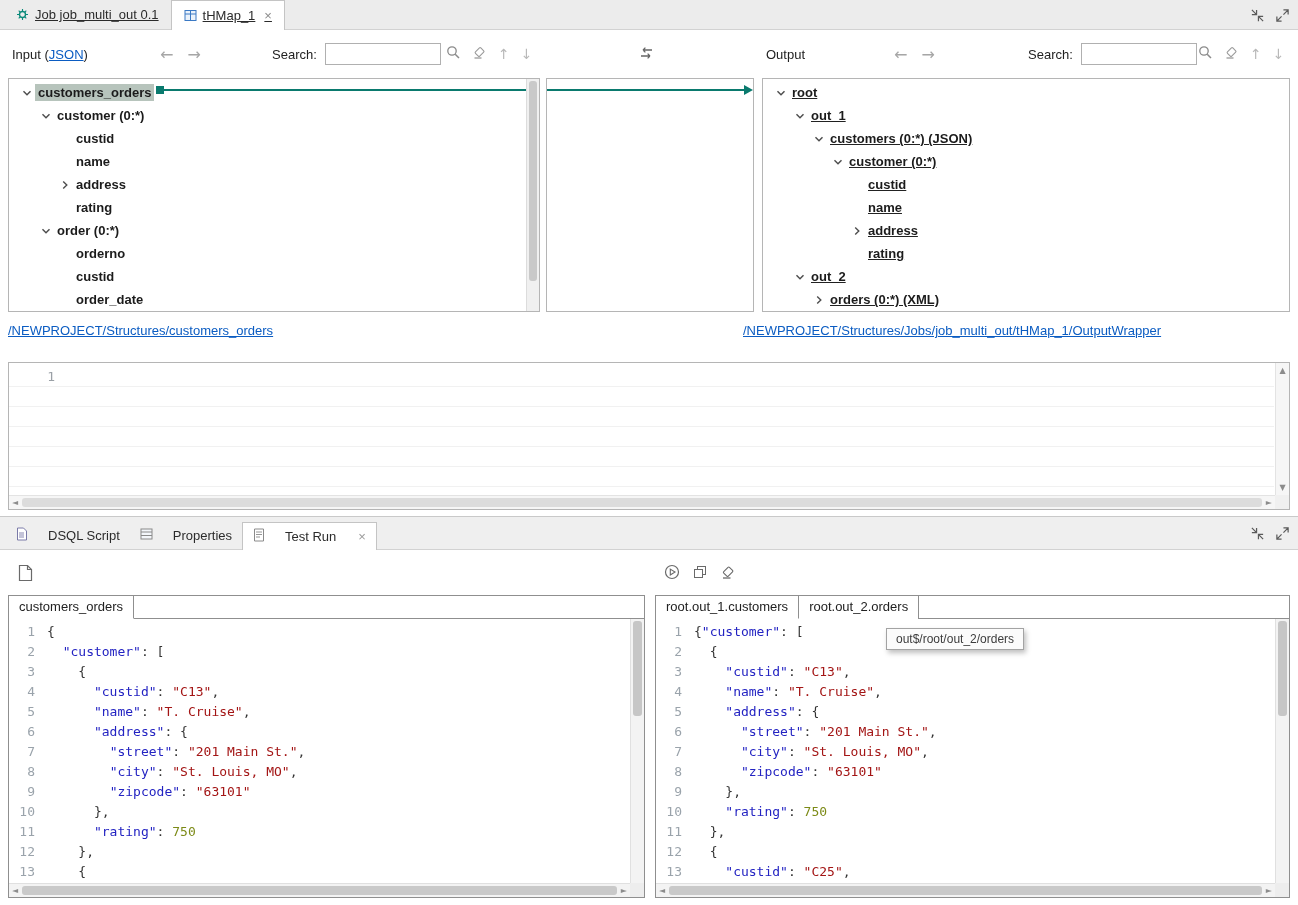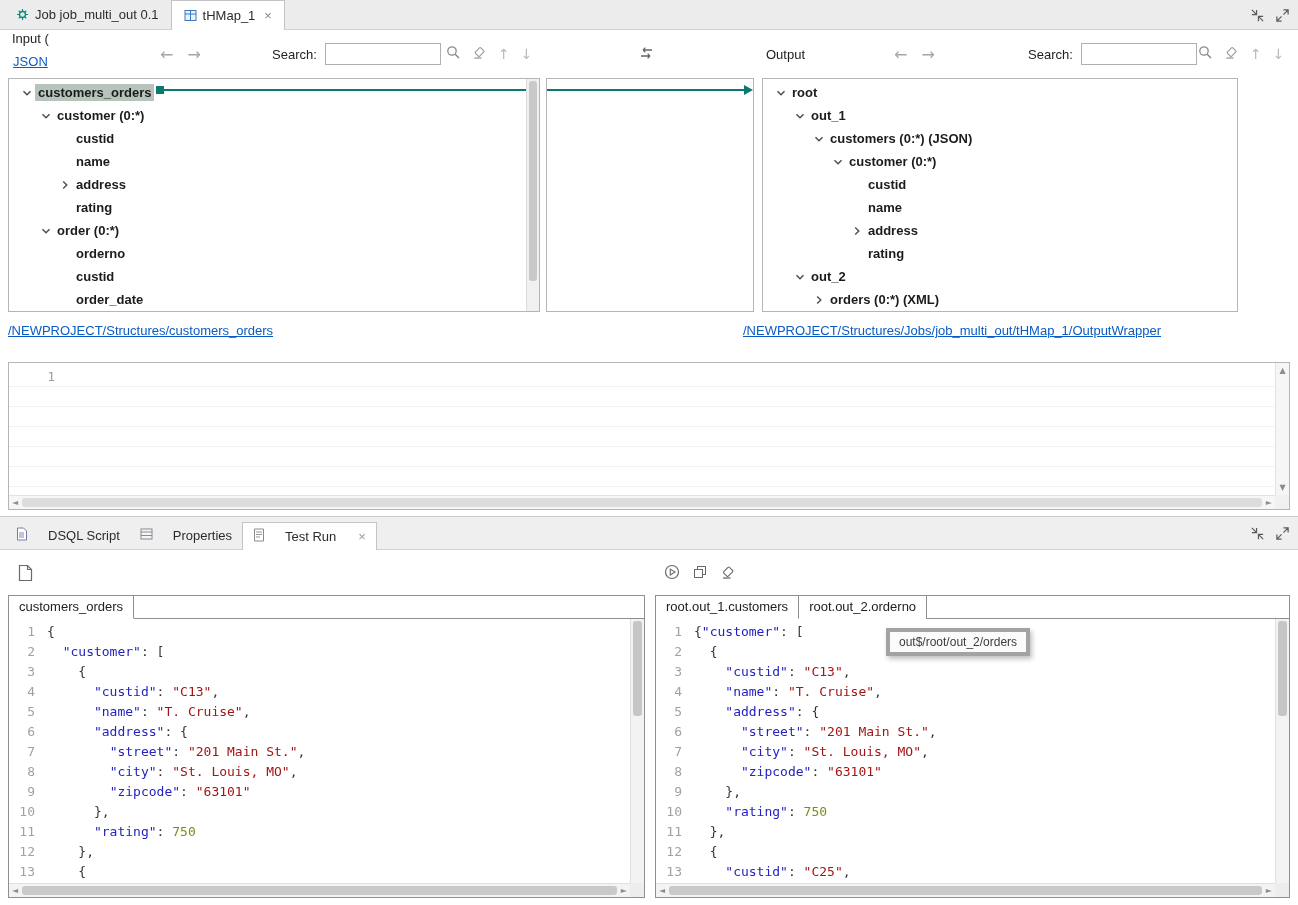--- a/index.html
+++ b/index.html
@@ -9,47 +9,47 @@
     font-family: "Liberation Sans", sans-serif;
     font-size: 13px;
     color: #222;
     background: #fff;
     overflow: hidden;
   }
 
   
   .tabbar-top { position:absolute; left:0; top:0; width:100%; height:30px;
     background:#ececec; border-bottom:1px solid #d2d2d2; display:flex; align-items:stretch; padding-left:4px; }
-  .etab { display:flex; align-items:center; gap:6px; padding:0 12px; color:#2b2b2b; position:relative; }
+  .etab { display:flex; align-items:center; gap:6px; padding:0 12px; color:#2b2b2b; position:relative;text-decoration:underline; }
   .etab.active { background:#fff; border-left:1px solid #c4c4c4; border-right:1px solid #c4c4c4;
     border-top:1px solid #c4c4c4; margin-bottom:-1px; z-index:2; }
   .etab .close { color:#8a8a8a; margin-left:3px; font-size:13px; }
   .win-icons { position:absolute; right:8px; top:0; height:30px; display:flex; align-items:center; gap:10px; }
   .win-icons span, .ticon { display:inline-flex; align-items:center; }
 
   
   .toolbar { position:absolute; left:0; top:31px; width:100%; height:46px; background:#fff; }
   .tb { position:absolute; top:0; height:46px; display:flex; align-items:center; gap:8px; }
-  #tb-input { left:12px;flex-direction:column; } #tb-nav-left { left:160px; gap:14px; }
+  #tb-input { left:12px; } #tb-nav-left { left:160px; gap:14px; }
   #tb-search-left { left:272px; } #tb-icons-left { left:446px; gap:11px; }
   #tb-swap { left:638px; } #tb-output { left:766px; }
   #tb-nav-right { left:894px; gap:14px; } #tb-search-right { left:1028px; }
   #tb-icons-right { left:1198px; gap:11px; }
   .search-input { width:116px; height:22px; border:1px solid #b0b0b0; padding:0 4px;
     font:13px "Liberation Sans", sans-serif; }
   .navglyph { color:#a6a6a6; font-size:16px; font-family:"DejaVu Sans",sans-serif; }
   .arrglyph { color:#b9b9b9; font-size:14px; font-family:"DejaVu Sans",sans-serif; }
   .link { color:#0b5cc2; text-decoration:underline; cursor:pointer; }
 
   
   .map-area { position:absolute; left:0; top:78px; width:1298px; height:234px; }
   .mpanel { position:absolute; top:0; height:234px; border:1px solid #b5b5b5; background:#fff; overflow:hidden; }
   #in-panel  { left:8px;   width:532px; }
   #mid-panel { left:546px; width:208px; }
-  #out-panel { left:762px; width:476px; }
+  #out-panel { left:762px; width:528px;text-decoration:underline; }
   .tree { padding-top:2px; }
   .trow { height:23px; display:flex; align-items:center; font-weight:bold; color:#1b1b1b; white-space:nowrap; }
   .chev { width:16px; height:16px; display:inline-flex; align-items:center; justify-content:center; flex:none; }
   .tlabel { padding:1px 3px; }
   .tlabel.selected { background:#b7c4bc; }
   .vsb { position:absolute; top:0; right:0; bottom:0; width:13px; background:#f0f0f0; border-left:1px solid #dcdcdc; }
   .vsb .thumb { position:absolute; left:2px; right:2px; top:2px; height:200px; background:#c9c9c9; border-radius:3px; }
   .map-anchor { position:absolute; left:156px; top:8px; width:8px; height:8px; background:#0a7a6e; z-index:6; }
   .map-line { position:absolute; height:2px; background:#0a7a6e; z-index:6; }
   #map-line-1 { left:164px; top:11px; width:362px; }
@@ -100,21 +100,21 @@
   .cp-code { position:absolute; left:0; top:23px; right:14px; bottom:14px; overflow:hidden; padding-top:3px;
     font-family:"DejaVu Sans Mono", monospace; font-size:13px; }
   .cline { display:flex; height:20px; line-height:20px; white-space:pre; }
   .cline .ln { width:26px; flex:none; text-align:right; color:#9aa3ab; margin-right:12px; }
   .cp-vsb { position:absolute; top:23px; right:0; bottom:14px; width:14px; background:#f3f3f3; border-left:1px solid #e0e0e0; }
   .cp-vsb .thumb { position:absolute; left:2px; right:2px; top:2px; height:95px; background:#c6c6c6; border-radius:3px; }
   .cp-hsb { position:absolute; left:0; bottom:0; right:14px; height:14px; background:#f3f3f3; border-top:1px solid #e0e0e0;
     display:flex; align-items:center; padding:0 3px; color:#8c8c8c; font-size:8px; font-family:"DejaVu Sans",sans-serif; }
   .cp-hsb .thumb { flex:1; height:9px; margin:0 4px; background:#c9c9c9; border-radius:3px; }
   .cp-corner { position:absolute; right:0; bottom:0; width:14px; height:14px; background:#ededed; }
-  .tooltip { position:absolute; left:230px; top:32px; background:#fbfbfb; border:4px solid #a3a3a3;
+  .tooltip { position:absolute; left:230px; top:32px; background:#fbfbfb; border:1px solid #a3a3a3;
     box-shadow:2px 3px 5px rgba(0,0,0,0.25); padding:3px 9px; font-size:12px; color:#3c3c3c; z-index:10; white-space:nowrap; }
 
   
   .tk-p { color:#333333; } .tk-k { color:#2323c2; } .tk-s { color:#a31515; } .tk-n { color:#7c8a16; }
 </style>
 </head>
 <body>
 
 <div class="tabbar-top">
   <div class="etab">
@@ -457,21 +457,21 @@
       <span>◄</span>
       <div class="thumb"></div>
       <span>►</span>
     </div>
     <div class="cp-corner"></div>
   </div>
 
   <div class="code-panel" id="right-panel">
     <div class="cp-tabs">
       <div class="cp-tab active">root.out_1.customers</div>
-      <div class="cp-tab">root.out_2.orderno</div>
+      <div class="cp-tab">root.out_2.orders</div>
     </div>
     <div class="tooltip">out$/root/out_2/orders</div>
     <div class="cp-code" id="right-code">
         <div class="cline"><span class="ln">1</span><span><span class="tk-p">{</span><span class="tk-k">"customer"</span><span class="tk-p">: [</span></span></div>
         <div class="cline"><span class="ln">2</span><span><span class="tk-p">  {</span></span></div>
         <div class="cline"><span class="ln">3</span><span><span class="tk-p">    </span><span class="tk-k">"custid"</span><span class="tk-p">: </span><span class="tk-s">"C13"</span><span class="tk-p">,</span></span></div>
         <div class="cline"><span class="ln">4</span><span><span class="tk-p">    </span><span class="tk-k">"name"</span><span class="tk-p">: </span><span class="tk-s">"T. Cruise"</span><span class="tk-p">,</span></span></div>
         <div class="cline"><span class="ln">5</span><span><span class="tk-p">    </span><span class="tk-k">"address"</span><span class="tk-p">: {</span></span></div>
         <div class="cline"><span class="ln">6</span><span><span class="tk-p">      </span><span class="tk-k">"street"</span><span class="tk-p">: </span><span class="tk-s">"201 Main St."</span><span class="tk-p">,</span></span></div>
         <div class="cline"><span class="ln">7</span><span><span class="tk-p">      </span><span class="tk-k">"city"</span><span class="tk-p">: </span><span class="tk-s">"St. Louis, MO"</span><span class="tk-p">,</span></span></div>

